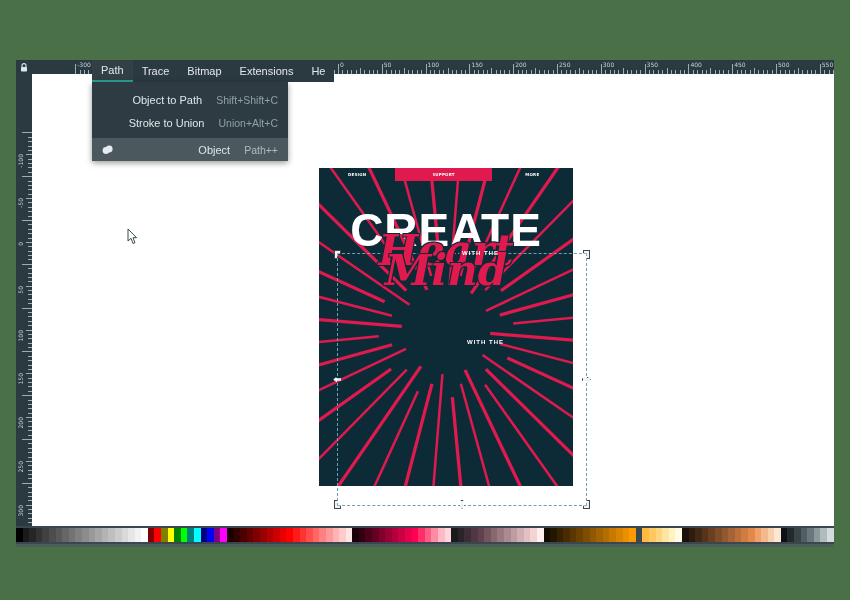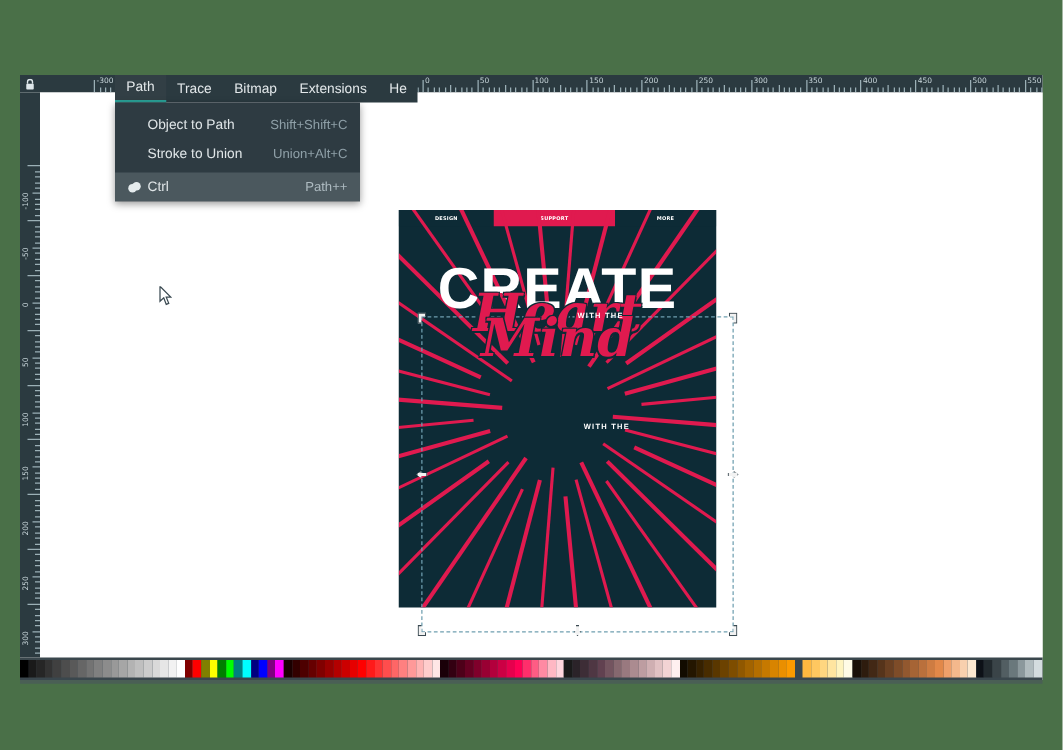--- a/index.html
+++ b/index.html
@@ -190,20 +190,21 @@
 
   
   .dropdown {
     position: absolute;
     left: 76px; top: 22px;
     width: 196px;
     background: #2e3b42;
     z-index: 50;
     padding: 6px 0 0 0;
     box-shadow: 0 2px 6px rgba(0,0,0,.4);
+    text-align: right;
   }
   .menu-item {
     height: 23px;
     display: flex; align-items: center;
     padding: 0 10px 0 10px;
     font-size: 11px;
     color: #e0e6e8;
     cursor: default;
     position: relative;
   }
@@ -651,21 +652,21 @@
         <span class="mi-accel">Union+Alt+C</span>
       </div>
       <div class="menu-sep"></div>
       <div class="menu-item highlight">
         <span class="mi-icon">
           <svg width="11" height="10" viewBox="0 0 11 10">
             <circle cx="4" cy="5.5" r="3.4" fill="#e6ecee"></circle>
             <circle cx="7.2" cy="4" r="3.4" fill="#e6ecee"></circle>
           </svg>
         </span>
-        <span class="mi-label">Ctrl</span>
+        <span class="mi-label">Object</span>
         <span class="mi-accel">Path++</span>
       </div>
     </div>
 
   <div class="cursor">
     <svg width="11" height="16" viewBox="0 0 11 16">
       <path d="M1 0 L1 12 L4 9.3 L6 14.5 L8 13.7 L6 8.7 L9.6 8.7 Z" fill="#ffffff" stroke="#3b4a52" stroke-width="1"></path>
     </svg>
   </div>
 

